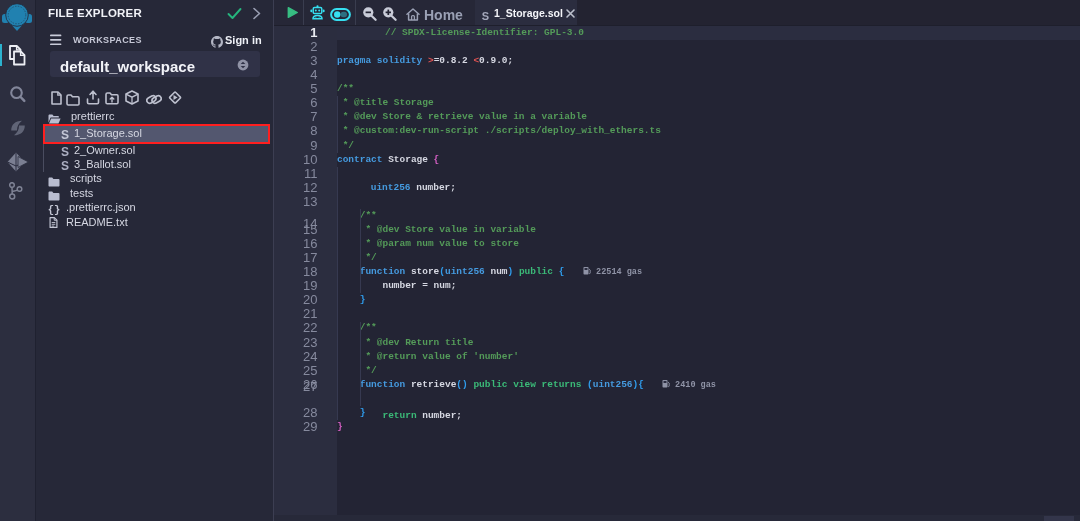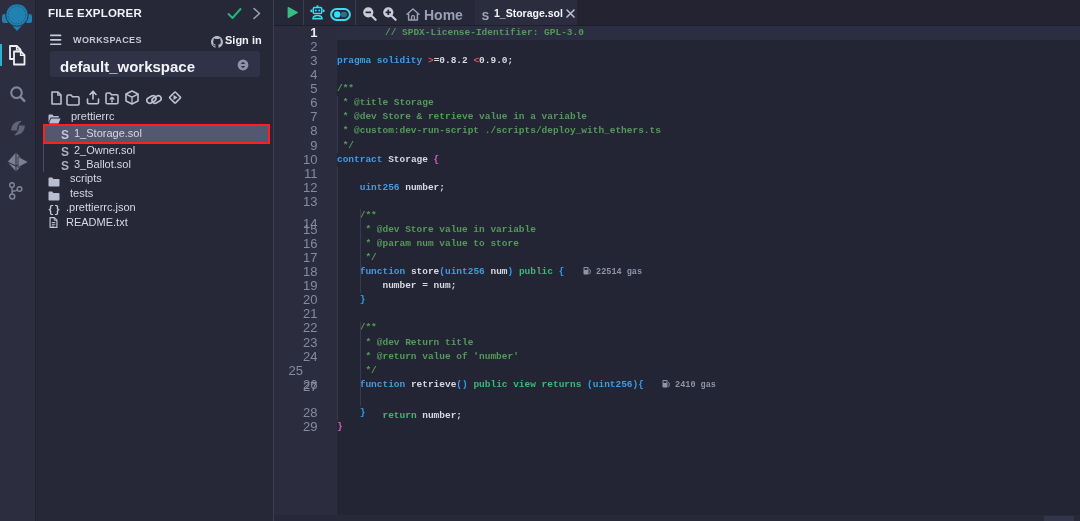--- a/index.html
+++ b/index.html
@@ -245,39 +245,39 @@
       <div class="ln" style="top:222.98px;">15</div>
       <div class="ln" style="top:237.05px;">16</div>
       <div class="ln" style="top:251.12px;">17</div>
       <div class="ln" style="top:265.19px;">18</div>
       <div class="ln" style="top:279.26px;">19</div>
       <div class="ln" style="top:293.33px;">20</div>
       <div class="ln" style="top:307.40px;">21</div>
       <div class="ln" style="top:321.47px;">22</div>
       <div class="ln" style="top:335.54px;">23</div>
       <div class="ln" style="top:349.61px;">24</div>
-      <div class="ln" style="top:363.68px;text-align:center;">25</div>
+      <div class="ln" style="top:363.68px;">25</div>
       <div class="ln" style="top:377.75px;">26</div>
       <div class="ln" style="top:380px;">27</div>
       <div class="ln" style="top:405.89px;">28</div>
       <div class="ln" style="top:419.96px;">29</div>
     </div>
   <div id="code">
       <div class="cl" style="top:26.00px;margin-left:48px;"><span class="c">// SPDX-License-Identifier: GPL-3.0</span></div>
       <div class="cl" style="top:40.07px;"></div>
       <div class="cl" style="top:54.14px;"><span class="k">pragma</span> <span class="k">solidity</span> <span class="r">&gt;</span>=0.8.2 <span class="r">&lt;</span>0.9.0;</div>
       <div class="cl" style="top:68.21px;"></div>
       <div class="cl" style="top:82.28px;"><span class="c">/**</span></div>
       <div class="cl" style="top:96.35px;"><span class="c"> * @title Storage</span></div>
       <div class="cl" style="top:110.42px;"><span class="c"> * @dev Store &amp; retrieve value in a variable</span></div>
       <div class="cl" style="top:124.49px;"><span class="c"> * @custom:dev-run-script ./scripts/deploy_with_ethers.ts</span></div>
       <div class="cl" style="top:138.56px;"><span class="c"> */</span></div>
       <div class="cl" style="top:152.63px;"><span class="k">contract</span> Storage <span class="m">{</span></div>
       <div class="cl" style="top:166.70px;"></div>
-      <div class="cl" style="top:180.77px;">    <span class="k">uint256</span> number;</div>
+      <div class="cl" style="top:180.77px;margin-left:11px;">    <span class="k">uint256</span> number;</div>
       <div class="cl" style="top:194.84px;"></div>
       <div class="cl" style="top:208.91px;">    <span class="c">/**</span></div>
       <div class="cl" style="top:222.98px;"><span class="c">     * @dev Store value in variable</span></div>
       <div class="cl" style="top:237.05px;"><span class="c">     * @param num value to store</span></div>
       <div class="cl" style="top:251.12px;"><span class="c">     */</span></div>
       <div class="cl" style="top:265.19px;">    <span class="k">function</span> store<span class="b">(</span><span class="k">uint256</span> num<span class="b">)</span> <span class="g">public</span> <span class="b">{</span><span class="gas" style="position:absolute;left:246px;top:0;"><svg width="8" height="9" viewBox="0 0 8 9" style="vertical-align:-1px">
             <rect x="0.5" y="1" width="5" height="7.5" rx="0.8" fill="#8f93a6"></rect>
             <rect x="1.5" y="2" width="3" height="2" fill="#2b2d40"></rect>
             <path d="M6 3 L7.2 4 L7.2 7.2 A0.8 0.8 0 0 1 5.8 7.2" fill="none" stroke="#8f93a6" stroke-width="0.9"></path>
           </svg> 22514 gas</span></div>

